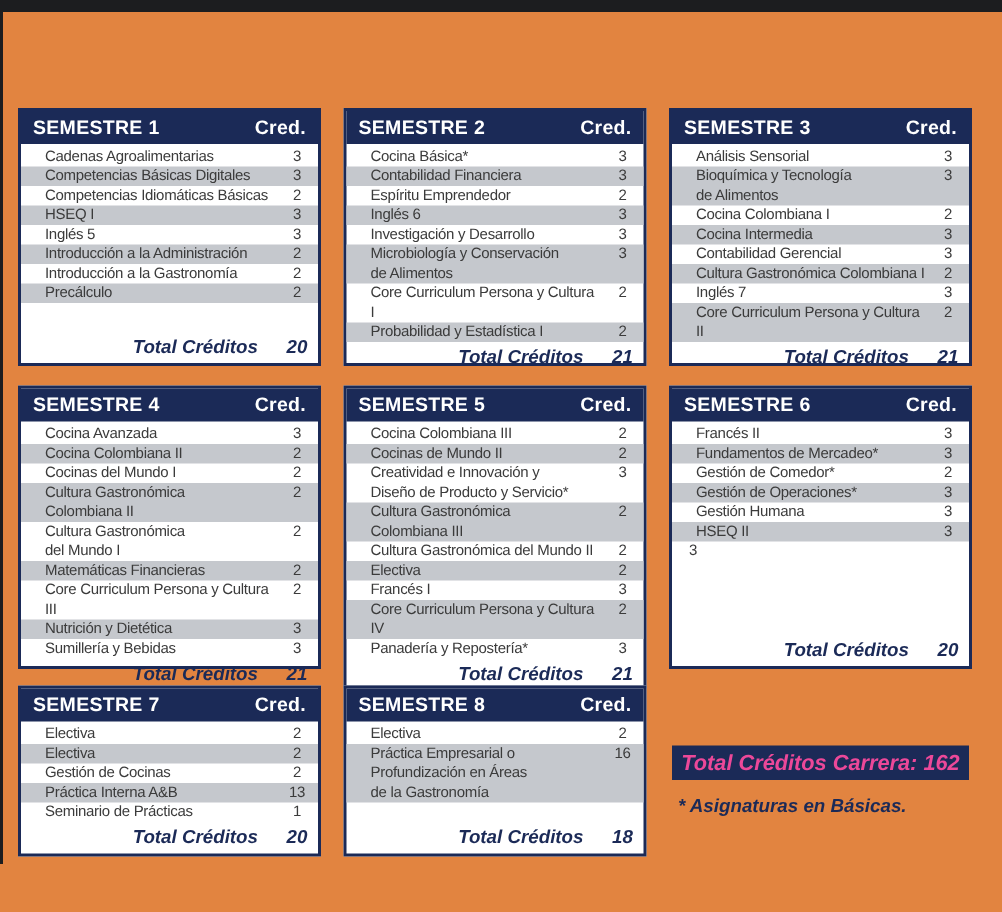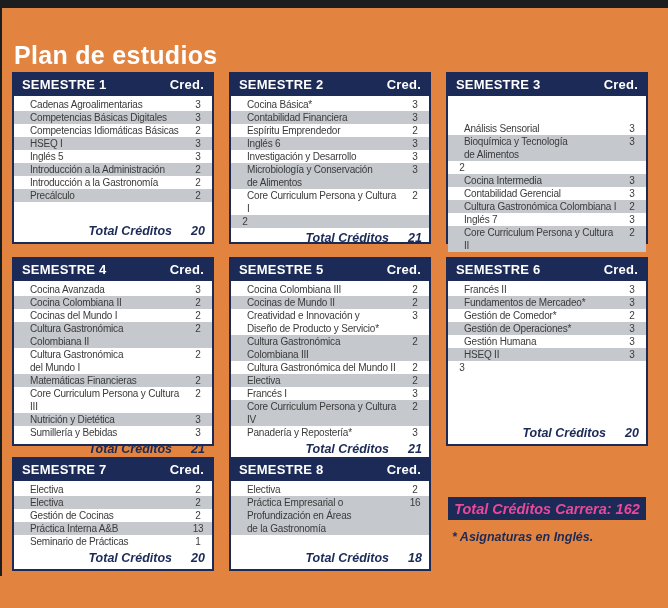--- a/index.html
+++ b/index.html
@@ -50,21 +50,20 @@
     position:absolute; left:452px; top:530px;
     color:#1B2A57; font-style:italic; font-weight:bold; font-size:12.5px;
   }
 </style>
 </head>
 <body>
 
 <div class="canvas">
   <div class="top-bar"></div>
   <div class="left-strip"></div>
-  <h1 class="page-title">Plan de estudios</h1>
 
   <div id="grid">
       <div class="card" style="left: 12px; top: 72px; height: 172px;">
     <div class="card-header">
       <span class="sem-title">SEMESTRE 1</span>
       <span class="cred-label">Cred.</span>
     </div>
     <div class="rows">
           <div class="row">
     <span class="cname">Cadenas Agroalimentarias</span>
@@ -133,44 +132,46 @@
           <div class="row">
     <span class="cname">Microbiología y Conservación
 de Alimentos</span>
     <span class="ccred">3</span>
   </div>
           <div class="row">
     <span class="cname">Core Curriculum Persona y Cultura I</span>
     <span class="ccred">2</span>
   </div>
           <div class="row">
+    <span class="cname">Probabilidad y Estadística I</span>
     <span class="ccred">2</span>
   </div>
         </div>
     <div class="total-row">
       <span class="total-label">Total Créditos</span>
       <span class="total-value">21</span>
     </div>
   </div>
-      <div class="card" style="left: 446px; top: 72px; height: 172px; gap: 24px;">
+      <div class="card" style="left: 446px; top: 72px; height: 172px;">
     <div class="card-header">
       <span class="sem-title">SEMESTRE 3</span>
       <span class="cred-label">Cred.</span>
     </div>
     <div class="rows">
           <div class="row">
     <span class="cname">Análisis Sensorial</span>
     <span class="ccred">3</span>
   </div>
           <div class="row">
     <span class="cname">Bioquímica y Tecnología
 de Alimentos</span>
     <span class="ccred">3</span>
   </div>
           <div class="row">
+    <span class="cname">Cocina Colombiana I</span>
     <span class="ccred">2</span>
   </div>
           <div class="row">
     <span class="cname">Cocina Intermedia</span>
     <span class="ccred">3</span>
   </div>
           <div class="row">
     <span class="cname">Contabilidad Gerencial</span>
     <span class="ccred">3</span>
   </div>
@@ -383,14 +384,14 @@
     <div class="total-row">
       <span class="total-label">Total Créditos</span>
       <span class="total-value">18</span>
     </div>
   </div>
     </div>
 
   <div class="summary-box">
     <span>Total Créditos Carrera: 162</span>
   </div>
-  <div class="footnote">* Asignaturas en Inglés.</div>
+  <div class="footnote">* Asignaturas en Básicas.</div>
 </div>
 
 </body></html>

